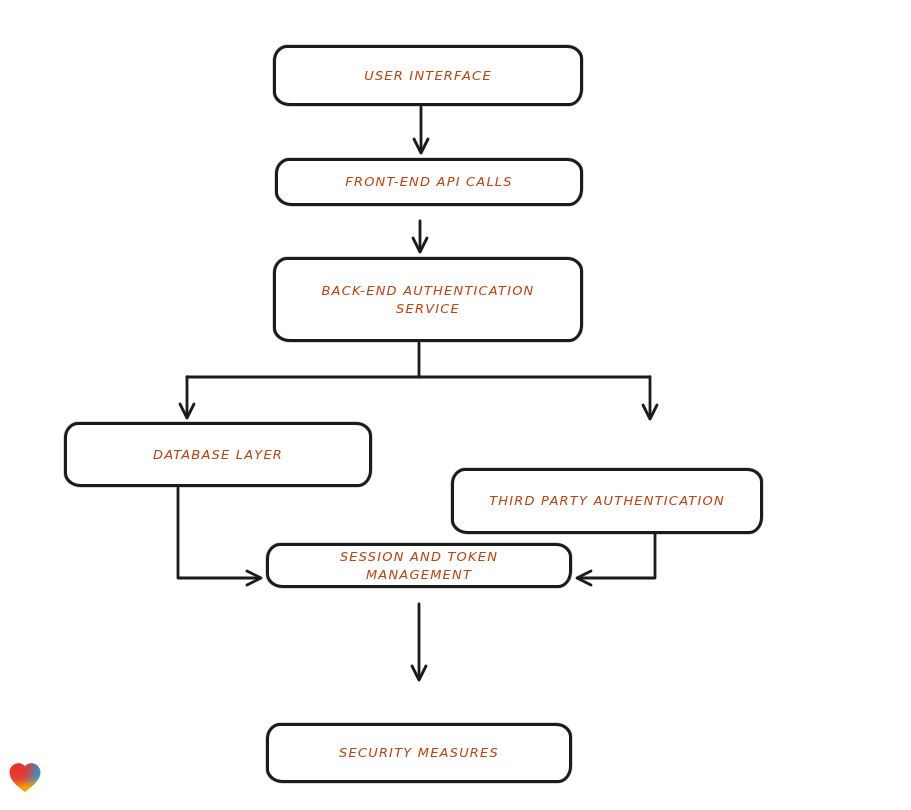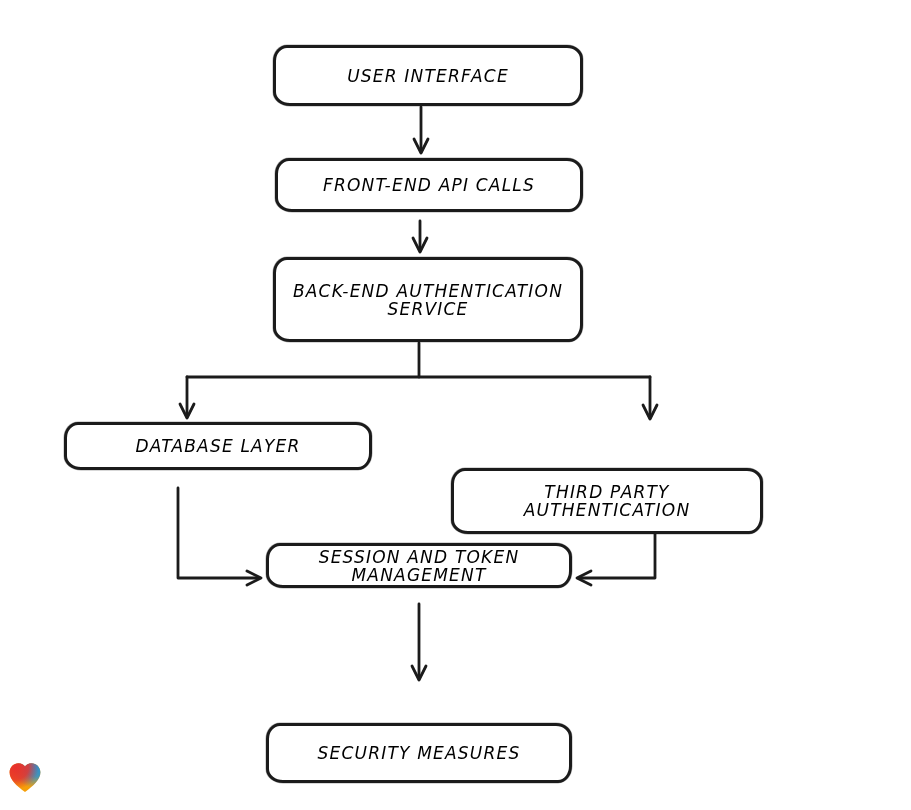--- a/index.html
+++ b/index.html
@@ -30,40 +30,40 @@
     background: #ffffff;
     border: 3px solid #1b1b1b;
     border-radius: 14px 16px 14px 17px / 16px 14px 17px 14px;
     display: flex;
     align-items: center;
     justify-content: center;
     text-align: center;
     box-shadow: 0 0 0 0.5px rgba(27,27,27,0.35);
   }
   .node-label {
-    font-size: 17px;
+    font-size: 13px;
     font-style: italic;
     letter-spacing: 1.2px;
     line-height: 18px;
-    color: #000000;
+    color: #c2410c;
     white-space: pre-line;
     padding: 0 10px;
   }
   .watermark {
     position: absolute;
     left: 8px;
     top: 762px;
     width: 34px;
     height: 31px;
   }
   
   .n-ui { left: 273px; top: 45px;  width: 310px; height: 61px; }
-  .n-fe { left: 275px; top: 158px; width: 308px; height: 54px; justify-content: center; }
+  .n-fe { left: 275px; top: 158px; width: 308px; height: 48px; justify-content: center; }
   .n-be { left: 273px; top: 257px; width: 310px; height: 85px; }
-  .n-db { left: 64px;  top: 422px; width: 308px; height: 48px; }
+  .n-db { left: 64px;  top: 422px; width: 308px; height: 65px; }
   .n-tp { left: 451px; top: 424px; width: 312px; height: 66px; margin-top: 44px; }
   .n-st { left: 266px; top: 543px; width: 306px; height: 45px; }
   .n-sm { left: 266px; top: 685px; width: 306px; height: 60px; margin-top: 38px; }
 </style>
 </head>
 <body>
 
 <div class="canvas">
 
   <svg class="edges-layer" width="911" height="810" viewBox="0 0 911 810" xmlns="http://www.w3.org/2000/svg">

